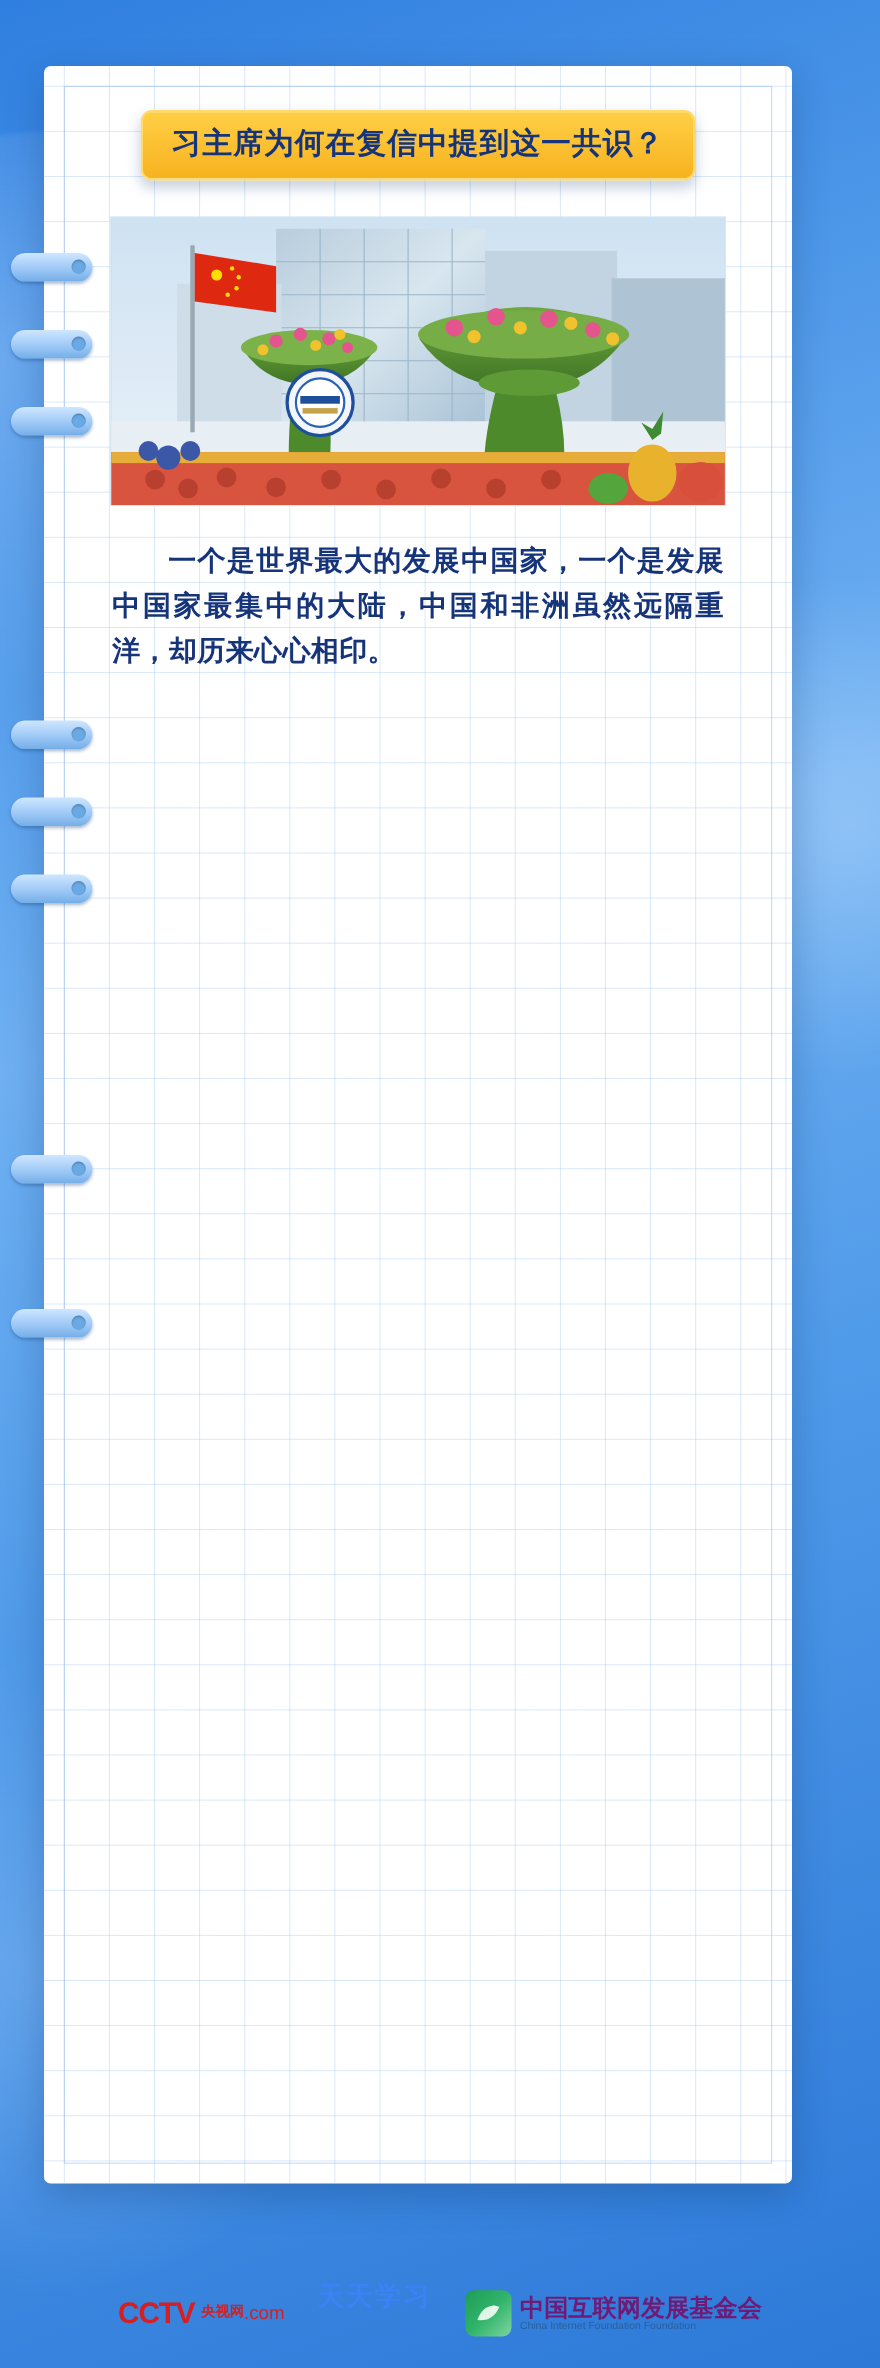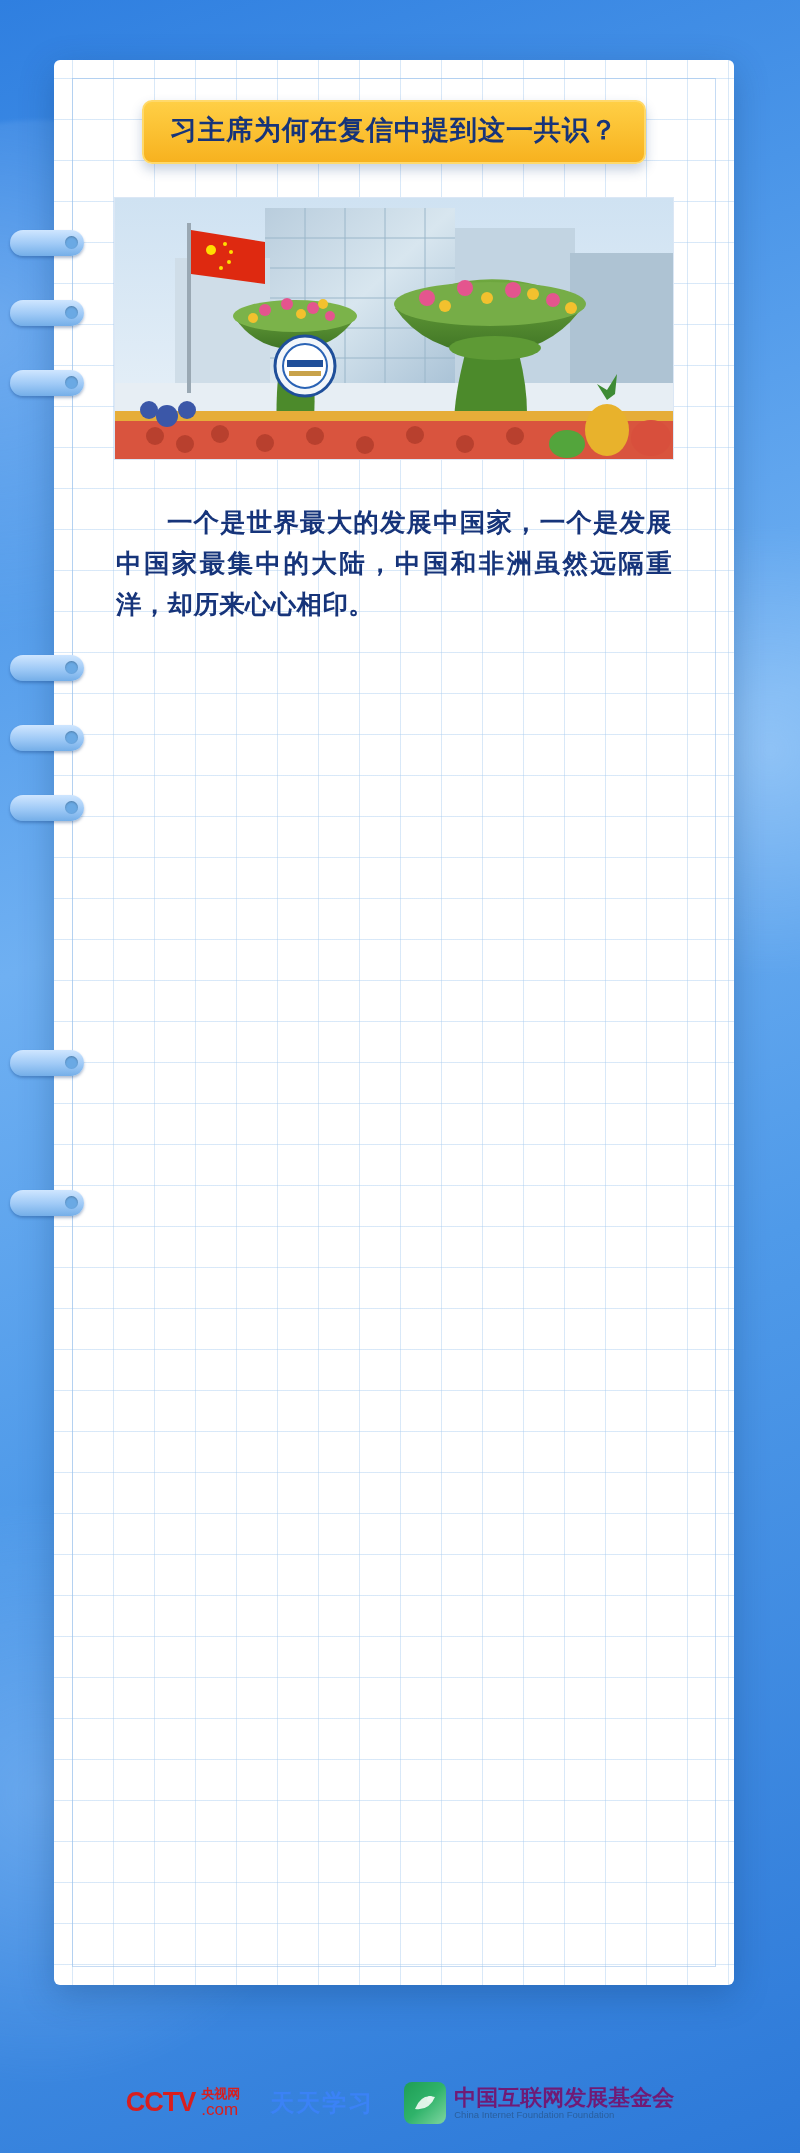--- a/index.html
+++ b/index.html
@@ -31,21 +31,21 @@
     box-shadow: 0 2px 3px rgba(20,60,120,.35);
   }
   .ring::after {
     content:""; position:absolute; right:6px; top:6px; width:13px; height:13px;
     border-radius:50%; background:#6aa9e4; box-shadow: inset 0 1px 2px rgba(0,0,0,.25);
   }
 
   
   .paper {
     position:absolute;
-    left:54px; top:60px;
+    left:40px; top:60px;
     width:680px; height:1925px;
     background:#ffffff;
     border-radius:6px;
     box-shadow: 0 10px 34px rgba(15,55,110,.30);
     z-index: 2;
     overflow:hidden;
   }
   .paper-grid {
     position:absolute; inset:0;
     background-image:
@@ -90,31 +90,31 @@
     position:absolute;
     left:62px; top:430px; width:556px;
     z-index:5;
     font-family: "Liberation Sans", sans-serif;
     color:#16347a;
     font-size:25.5px;
     line-height:41px;
     font-weight:bold;
     letter-spacing:.3px;
   }
-  .article p { margin:12px 0 8px 0; text-indent:2em; text-align:justify; }
+  .article p { margin:0 0 8px 0; text-indent:2em; text-align:justify; }
 
   
   .footer {
     position:absolute; left:0; right:0; bottom:18px; height:64px;
-    display:flex; align-items:center; justify-content:center; gap:30px;
+    display:flex; justify-content:center; gap:30px;
     z-index:5;
   }
   .logo-cctv { display:flex; align-items:center; gap:6px; }
   .cctv-mark { font-size:27px; font-weight:bold; color:#d81e1e; letter-spacing:-1px; font-family:"Liberation Sans", sans-serif; }
-  .cctv-sub { display:flex; flex-direction:column; line-height:1.05; }
+  .cctv-sub { display:flex; line-height:1.05; }
   .cctv-cn { font-size:13px; color:#d81e1e; font-weight:bold; }
   .cctv-com { font-size:17px; color:#d81e1e; }
   .logo-ttxx { font-size:24px; font-weight:bold; color:#3b82f6; letter-spacing:2px; font-family:"Liberation Serif", serif; }
   .logo-cidf { display:flex; align-items:center; gap:8px; }
   .cidf-mark {
     width:42px; height:42px; border-radius:8px;
     background: linear-gradient(135deg,#1f9d55 0%, #2fb36a 50%, #7fd6a0 100%);
     display:flex; align-items:center; justify-content:center;
   }
   .cidf-text { display:flex; flex-direction:column; line-height:1.15; }

